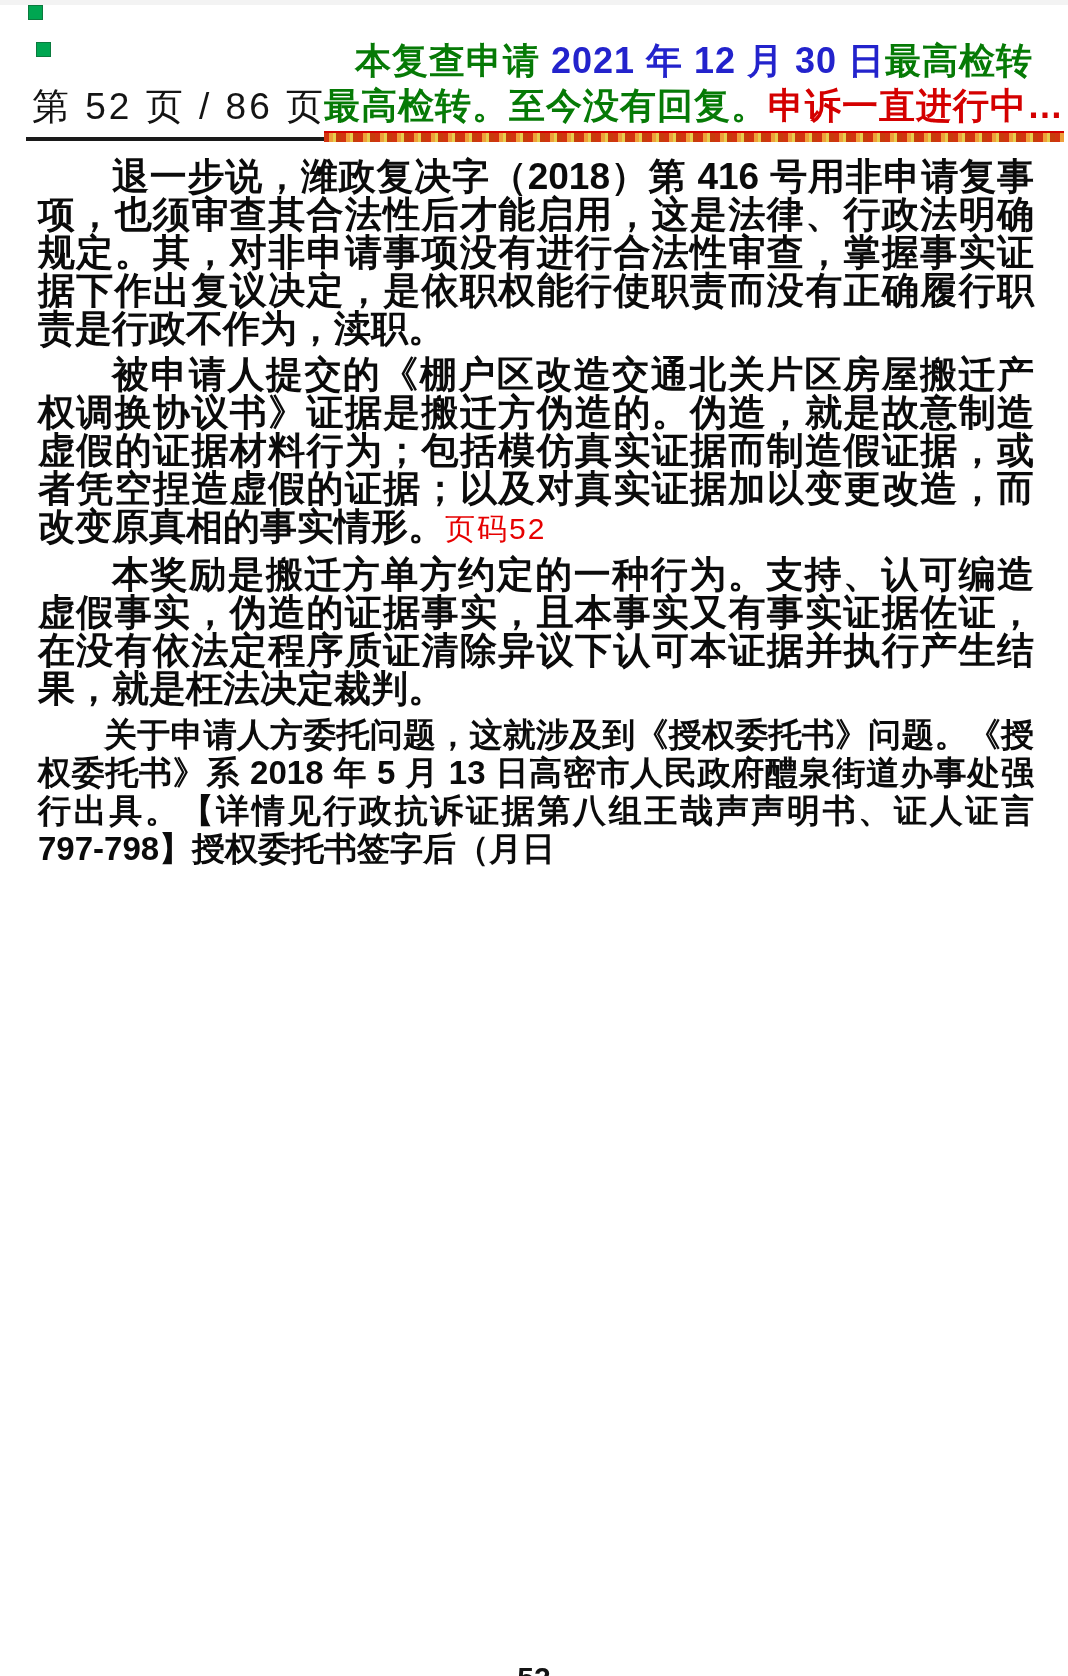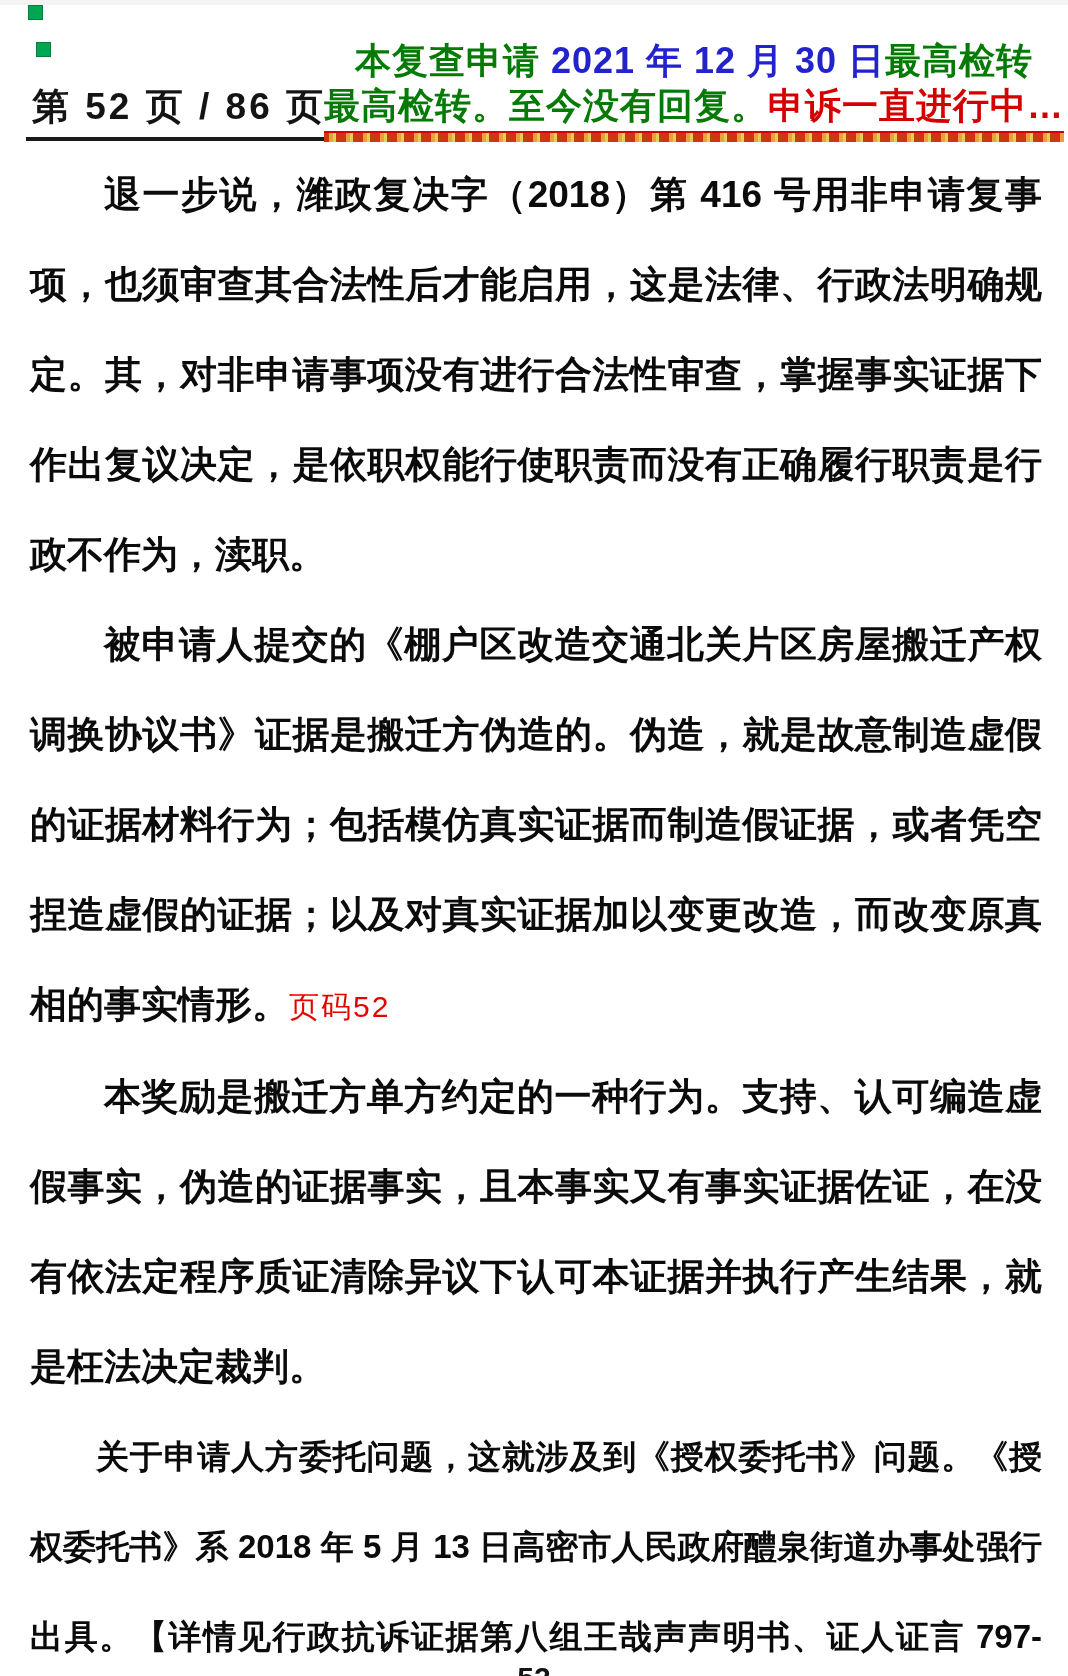--- a/index.html
+++ b/index.html
@@ -17,21 +17,21 @@
   }
   .marker {
     position: absolute; width: 13px; height: 13px;
     background: var(--marker-green); border: 1px solid #0b7a3e;
   }
   .marker-1 { left: 28px; top: 5px; }
   .marker-2 { left: 36px; top: 42px; }
 
   .page-label {
     position: absolute; left: 26px; top: 82px;
-    font-size: 37px; font-weight: bold; color: #141414;
+    font-size: 37px; font-weight: normal; color: #141414;
     letter-spacing: 3px; white-space: nowrap;
     border-bottom: 4px solid #1a1a1a;
     padding: 0 18px 5px 6px;
     text-align: right;
   }
 
   .header-note {
     position: absolute; left: 324px; top: 38px; width: 740px;
     text-align: center;
   }
@@ -49,23 +49,23 @@
       #d23410 0px, #d23410 5px,
       #ef9f3a 5px, #ef9f3a 9px,
       #e6cf4e 9px, #e6cf4e 12px,
       #c73c0b 12px, #c73c0b 17px);
   }
 
   .body-text {
     position: absolute; left: 30px; top: 150px; width: 1012px;
   }
   .para {
-    margin: 0;
+    margin: 8px;
     font-size: 37px; font-weight: bold; color: #0b0b0b;
-    line-height: 90px;
+    line-height: 38px;
     text-align: justify;
     text-indent: 2em;
   }
   .para-small { font-size: 33px; }
   .page-badge {
     color: var(--badge-red);
     font-size: 30px; font-weight: normal; letter-spacing: 2px;
     text-indent: 0;
   }
   .bottom-page-num {

